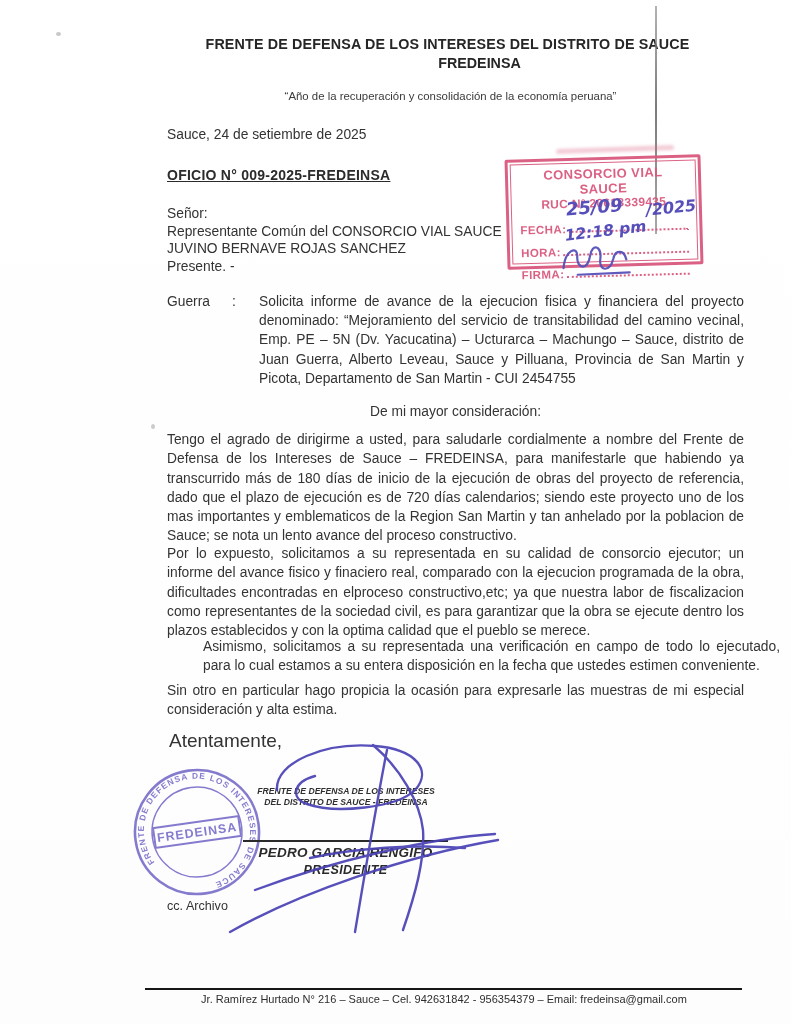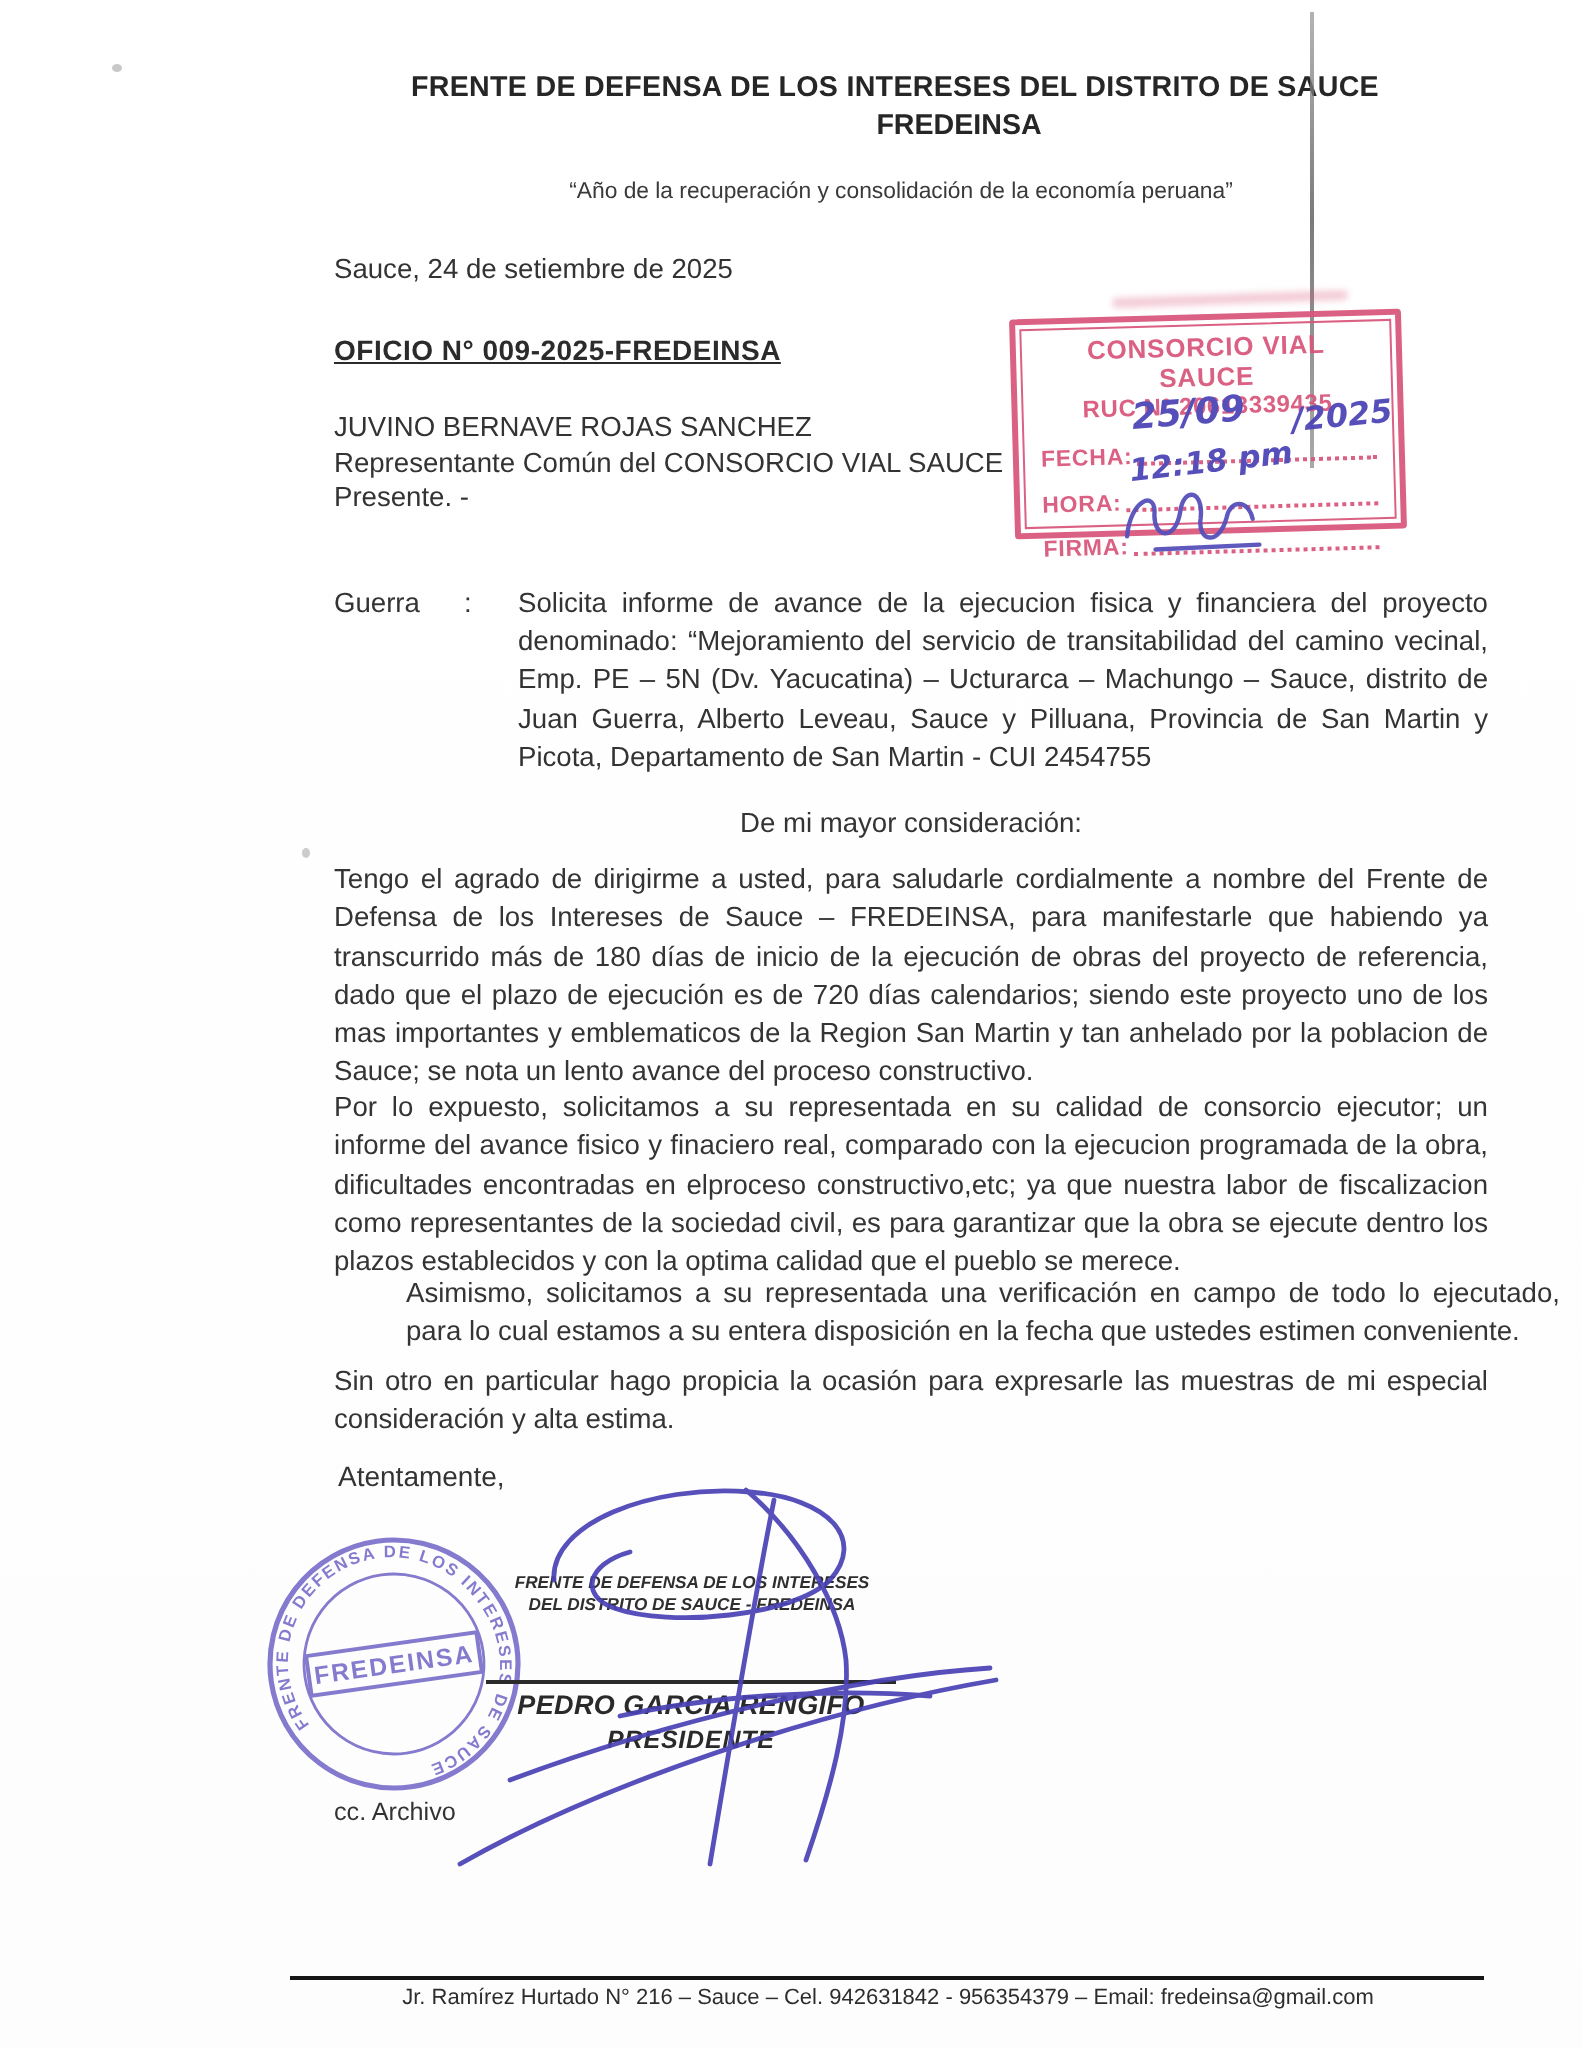--- a/index.html
+++ b/index.html
@@ -35,21 +35,21 @@
   .subject-label{width:64px;flex:none;}
   .subject-colon{width:27px;flex:none;text-align:left;padding-left:1px;}
   .subject-text{flex:1;text-align:justify;}
   .para{position:absolute;left:167px;width:577px;font-size:13.8px;line-height:19.3px;
     text-align:justify;color:#343434;}
   .greeting{top:402px;text-align:center;}
   .p1{top:430px;}
   .p2{top:544px;}
   .p3{top:637px;margin-left:36px;}
   .p4{top:681px;}
-  .closing{position:absolute;left:169px;top:730px;font-size:14px;}
+  .closing{position:absolute;left:169px;top:730px;font-size:19px;}
   .cc{position:absolute;left:167px;top:899px;font-size:12.6px;}
 
   
   .rx-stamp{position:absolute;left:506px;top:157px;width:196px;height:110px;
     border:3px solid var(--pink);border-radius:2px;transform:rotate(-1.6deg);
     padding:2px;box-sizing:border-box;opacity:.93;background:rgba(255,255,255,.02);}
   .rx-inner{border:1.5px solid var(--pink);height:100%;box-sizing:border-box;
     padding:2px 8px 0 8px;color:var(--pink);position:relative;}
   .rx-org{text-align:center;font-weight:bold;font-size:13px;letter-spacing:.4px;margin-top:1px;}
   .rx-ruc{text-align:center;font-weight:bold;font-size:12px;letter-spacing:.3px;}
@@ -105,22 +105,23 @@
 
   <div class="scan-vline"></div>
   <div class="speck1"></div>
   <div class="speck2"></div>
   <div class="smudge"></div>
 
   <div class="place-date">Sauce, 24 de setiembre de 2025</div>
   <div class="oficio">OFICIO N° 009-2025-FREDEINSA</div>
 
   <div class="recipient">
+    <div>Señor:</div>
+    <div>Representante Común del CONSORCIO VIAL SAUCE</div>
     <div>JUVINO BERNAVE ROJAS SANCHEZ</div>
-    <div>Representante Común del CONSORCIO VIAL SAUCE</div>
     <div>Presente. -</div>
   </div>
 
   <div class="rx-stamp">
     <div class="rx-inner">
       <div class="rx-org">CONSORCIO VIAL SAUCE</div>
       <div class="rx-ruc">RUC N° 20613339435</div>
       <div class="rx-row fecha">
         <span>FECHA:</span>
         <span class="rx-dots"></span>

